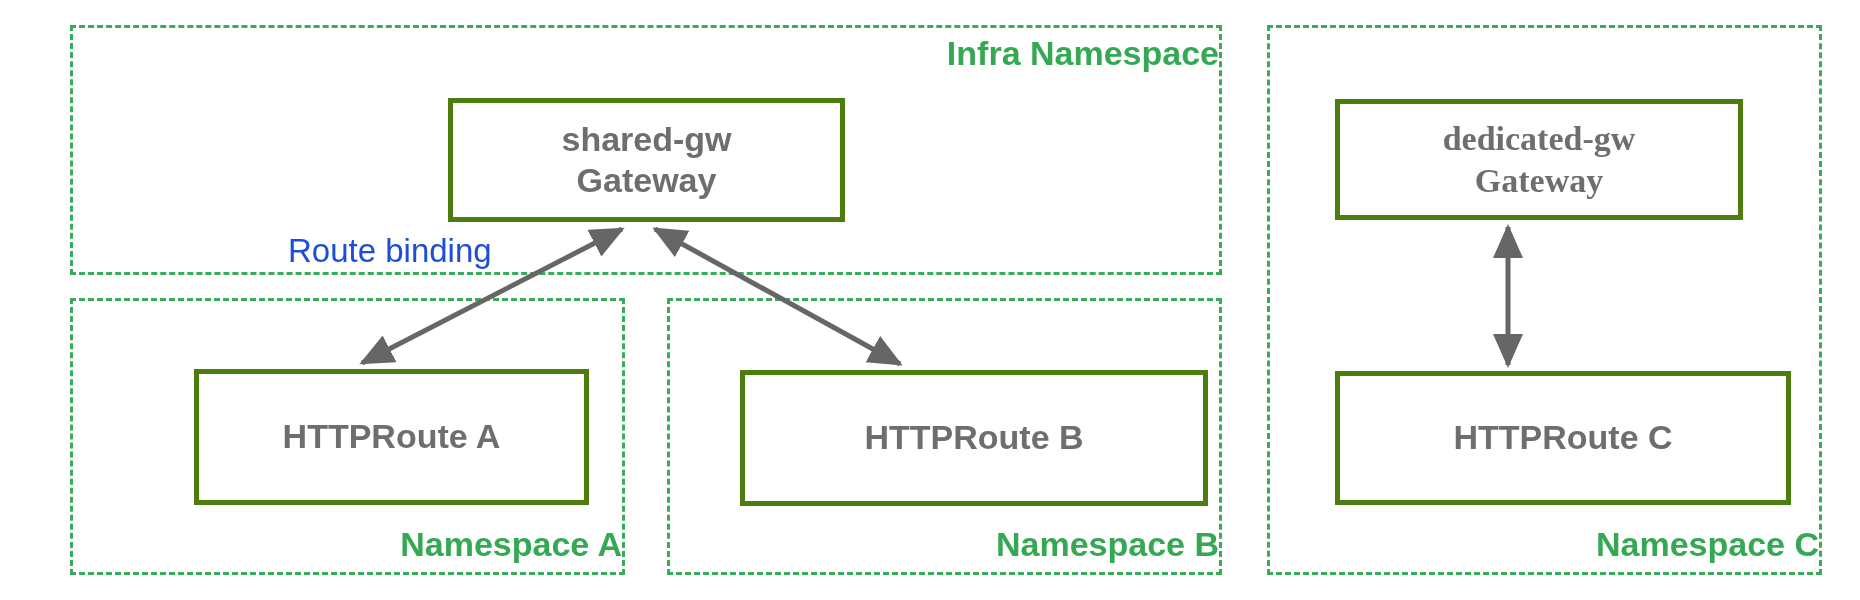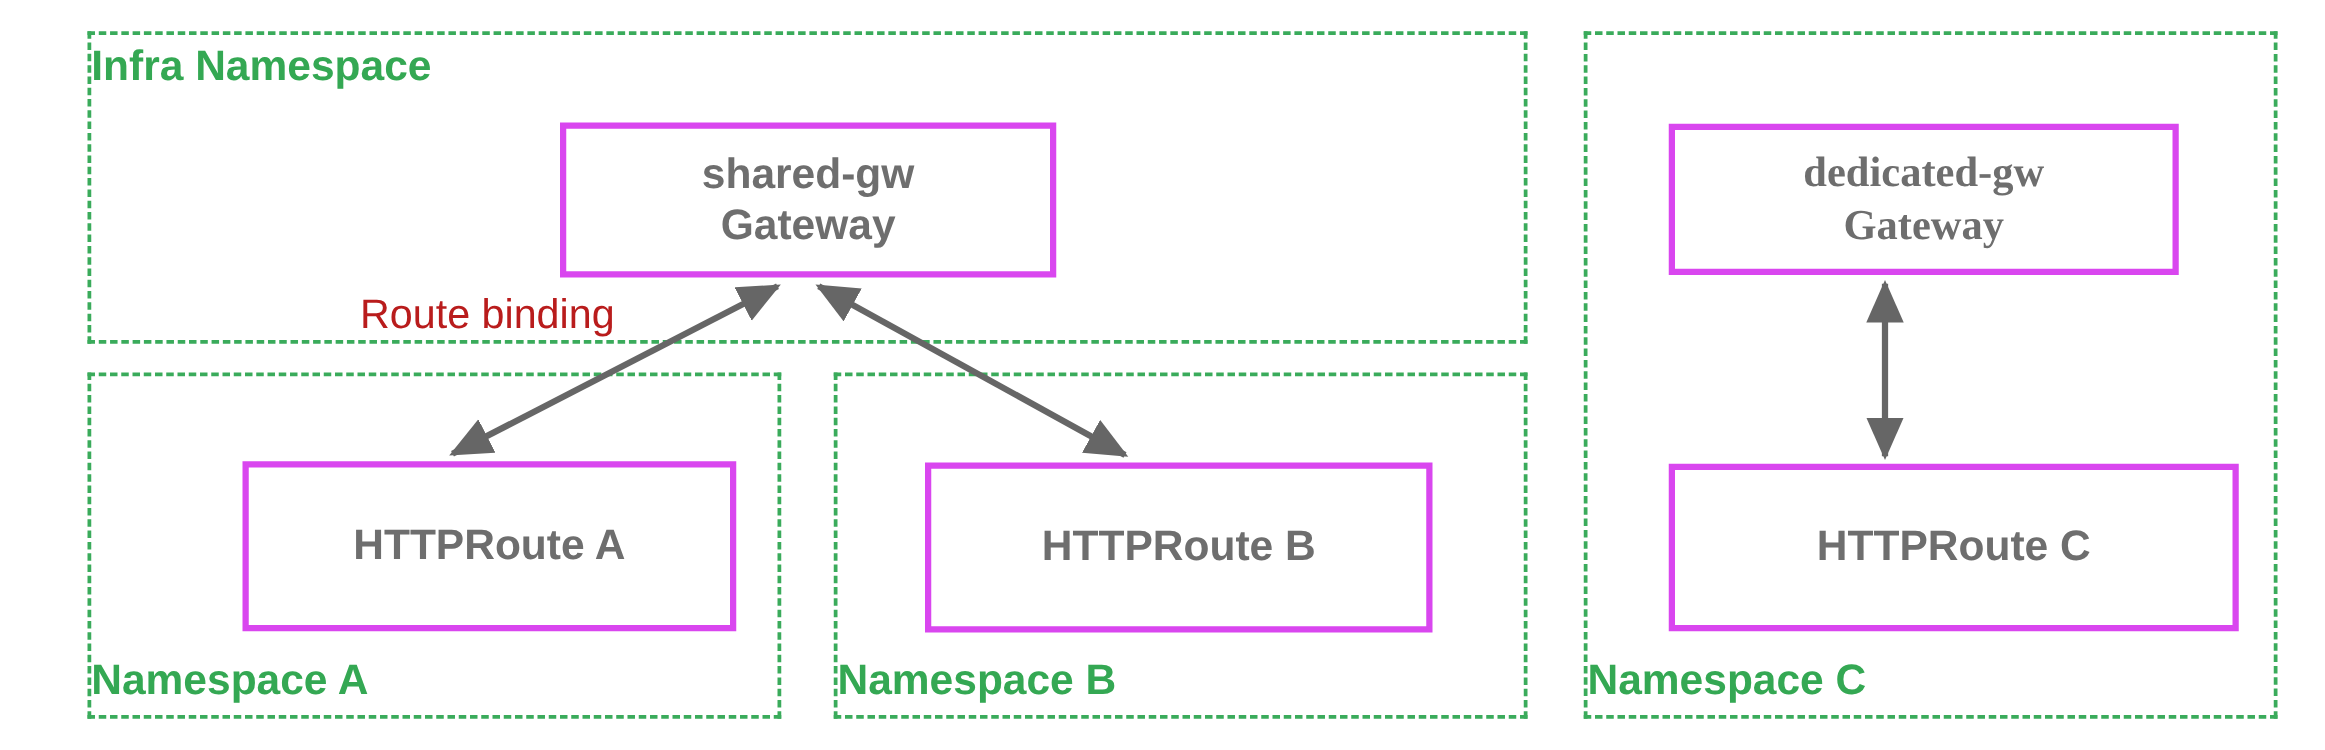--- a/index.html
+++ b/index.html
@@ -18,47 +18,47 @@
   .ns-box {
     position: absolute;
     border: 3px dashed #3aab5b;
     box-sizing: border-box;
     background: transparent;
   }
   .ns-label {
     position: absolute;
     left: 0;
     width: 100%;
-    text-align: left;
+    text-align: right;
     color: #34a853;
     font-weight: bold;
     font-size: 34px;
     letter-spacing: 0px;
   }
   .ns-label.top    { top: 6px; }
   .ns-label.bottom { bottom: 8px; }
   .node {
     position: absolute;
-    border: 5px solid #d946ef;
+    border: 5px solid #4d7c0f;
     box-sizing: border-box;
     background: #ffffff;
     display: flex;
     align-items: center;
     justify-content: center;
     text-align: center;
     color: #6e6e6e;
     font-weight: bold;
     font-size: 34px;
     line-height: 1.22;
     white-space: pre-line;
     z-index: 2;
   }
   .annotation {
     position: absolute;
-    color: #b91c1c;
+    color: #1d4ed8;
     font-size: 33px;
     font-weight: normal;
     z-index: 3;
   }
   .arrows-layer {
     position: absolute;
     left: 0;
     top: 0;
     z-index: 1;
   }
@@ -101,21 +101,21 @@
 
   <div class="node" style="left:448px; top:98px; width:397px; height:124px;">
     <span>shared-gw
 Gateway</span>
   </div>
 
   <div class="node" style="left:150px; top:369px; width:395px; height:136px;margin-left:44px;">
     <span>HTTPRoute A</span>
   </div>
 
-  <div class="node" style="left:740px; top:370px; width:406px; height:136px;">
+  <div class="node" style="left:740px; top:370px; width:468px; height:136px;">
     <span>HTTPRoute B</span>
   </div>
 
   <div class="node" style="left:1335px; top:99px; width:408px; height:121px;font-family:Liberation Serif, serif;">
     <span>dedicated-gw
 Gateway</span>
   </div>
 
   <div class="node" style="left:1335px; top:371px; width:456px; height:134px;">
     <span>HTTPRoute C</span>

